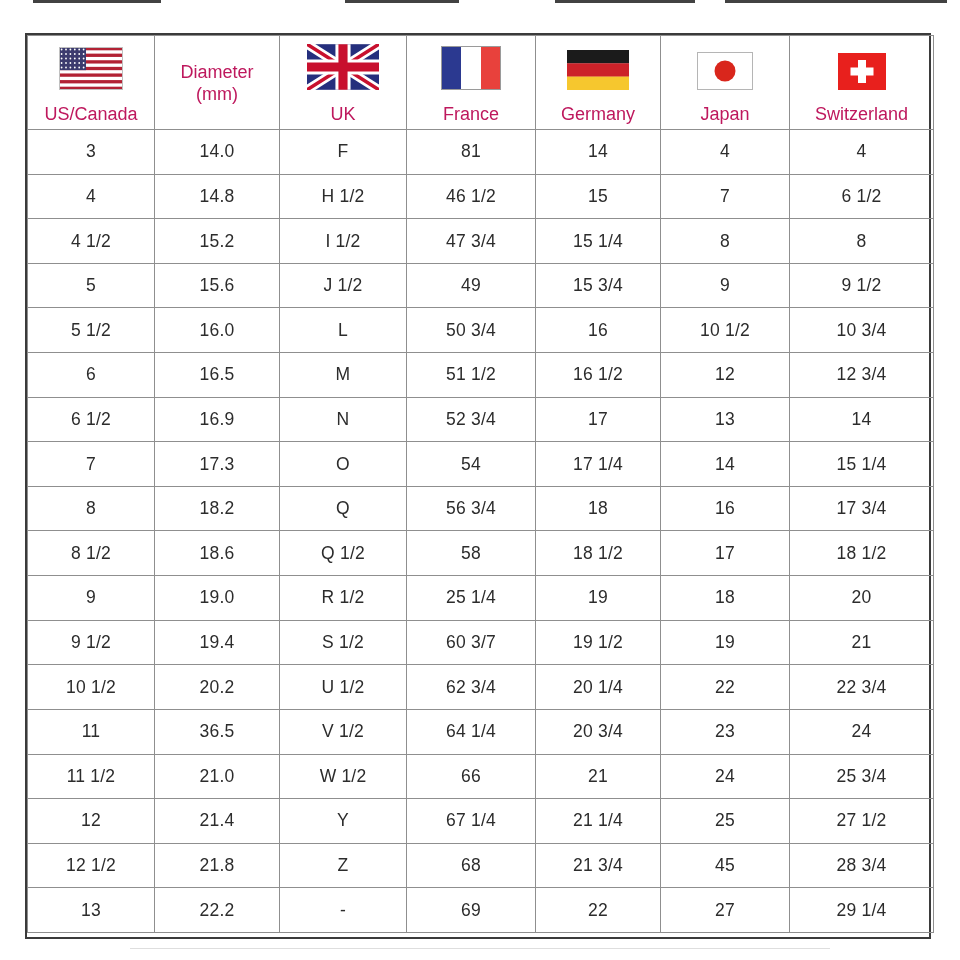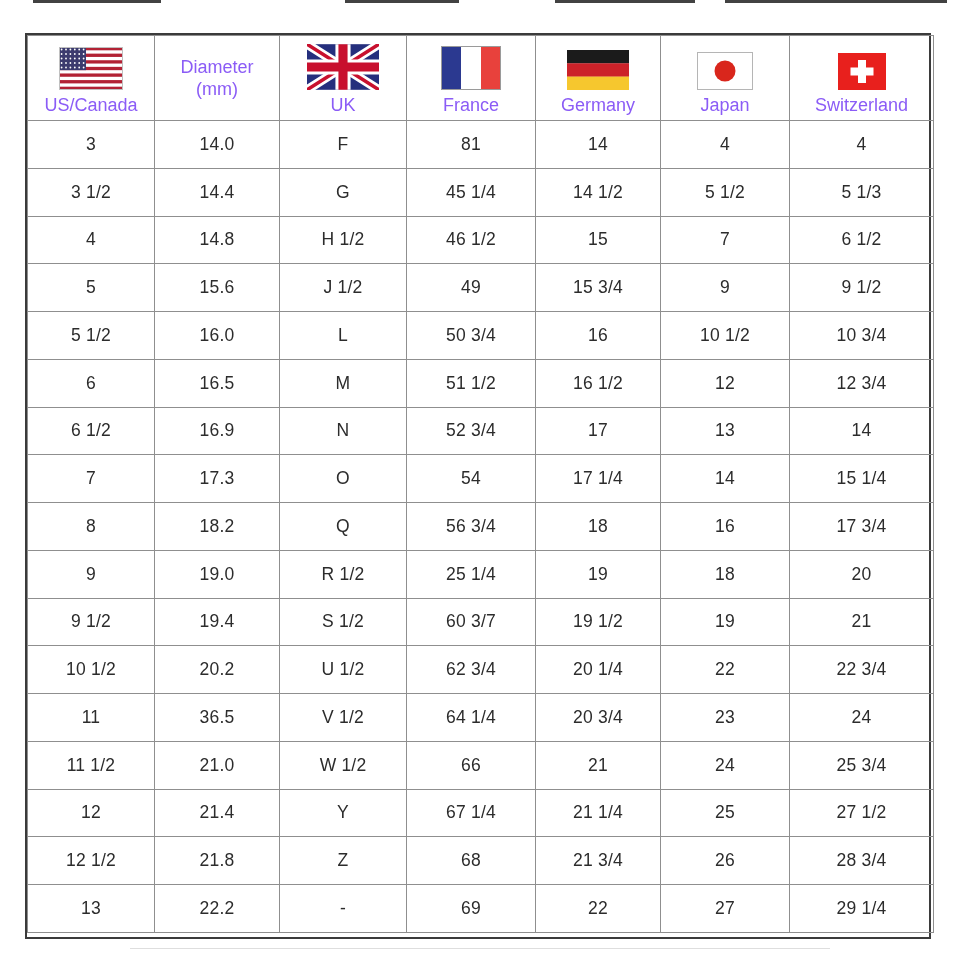--- a/index.html
+++ b/index.html
@@ -40,24 +40,24 @@
     color: #2c2c2c;
     font-weight: 400;
     padding: 0;
   }
   thead tr { height: 78px; }
   td { font-size: 17.5px; letter-spacing: 0.2px; }
   .hdr {
     display: flex; flex-direction: column;
     align-items: center; justify-content: flex-end;
     height: 100%; box-sizing: border-box;
-    padding: 8px 0 5px 0; gap: 5px;
+    padding: 8px 0 5px 0; gap: 14px;
   }
   .hdr.nofl { justify-content: center; gap: 2px; padding-bottom: 8px; }
-  .hdr .label { font-size: 18px; line-height: 20px; color: #8b5cf6; }
+  .hdr .label { font-size: 18px; line-height: 20px; color: #be185d; }
   .flag { display: block; line-height: 0; }
   .flag svg { display: block; }
   .underline {
     position: absolute;
     left: 130px; top: 948px;
     width: 700px; height: 1px;
     background: #dedede;
   }
 </style>
 </head>
@@ -204,38 +204,38 @@
         <tr>
           <td>3</td>
           <td>14.0</td>
           <td>F</td>
           <td>81</td>
           <td>14</td>
           <td>4</td>
           <td>4</td>
         </tr>
         <tr>
-          <td>3 1/2</td>
-          <td>14.4</td>
-          <td>G</td>
-          <td>45 1/4</td>
-          <td>14 1/2</td>
-          <td>5 1/2</td>
-          <td>5 1/3</td>
-        </tr>
-        <tr>
           <td>4</td>
           <td>14.8</td>
           <td>H 1/2</td>
           <td>46 1/2</td>
           <td>15</td>
           <td>7</td>
           <td>6 1/2</td>
         </tr>
         <tr>
+          <td>4 1/2</td>
+          <td>15.2</td>
+          <td>I 1/2</td>
+          <td>47 3/4</td>
+          <td>15 1/4</td>
+          <td>8</td>
+          <td>8</td>
+        </tr>
+        <tr>
           <td>5</td>
           <td>15.6</td>
           <td>J 1/2</td>
           <td>49</td>
           <td>15 3/4</td>
           <td>9</td>
           <td>9 1/2</td>
         </tr>
         <tr>
           <td>5 1/2</td>
@@ -276,20 +276,29 @@
         <tr>
           <td>8</td>
           <td>18.2</td>
           <td>Q</td>
           <td>56 3/4</td>
           <td>18</td>
           <td>16</td>
           <td>17 3/4</td>
         </tr>
         <tr>
+          <td>8 1/2</td>
+          <td>18.6</td>
+          <td>Q 1/2</td>
+          <td>58</td>
+          <td>18 1/2</td>
+          <td>17</td>
+          <td>18 1/2</td>
+        </tr>
+        <tr>
           <td>9</td>
           <td>19.0</td>
           <td>R 1/2</td>
           <td>25 1/4</td>
           <td>19</td>
           <td>18</td>
           <td>20</td>
         </tr>
         <tr>
           <td>9 1/2</td>
@@ -335,21 +344,21 @@
           <td>21 1/4</td>
           <td>25</td>
           <td>27 1/2</td>
         </tr>
         <tr>
           <td>12 1/2</td>
           <td>21.8</td>
           <td>Z</td>
           <td>68</td>
           <td>21 3/4</td>
-          <td>26</td>
+          <td>45</td>
           <td>28 3/4</td>
         </tr>
         <tr>
           <td>13</td>
           <td>22.2</td>
           <td>-</td>
           <td>69</td>
           <td>22</td>
           <td>27</td>
           <td>29 1/4</td>

